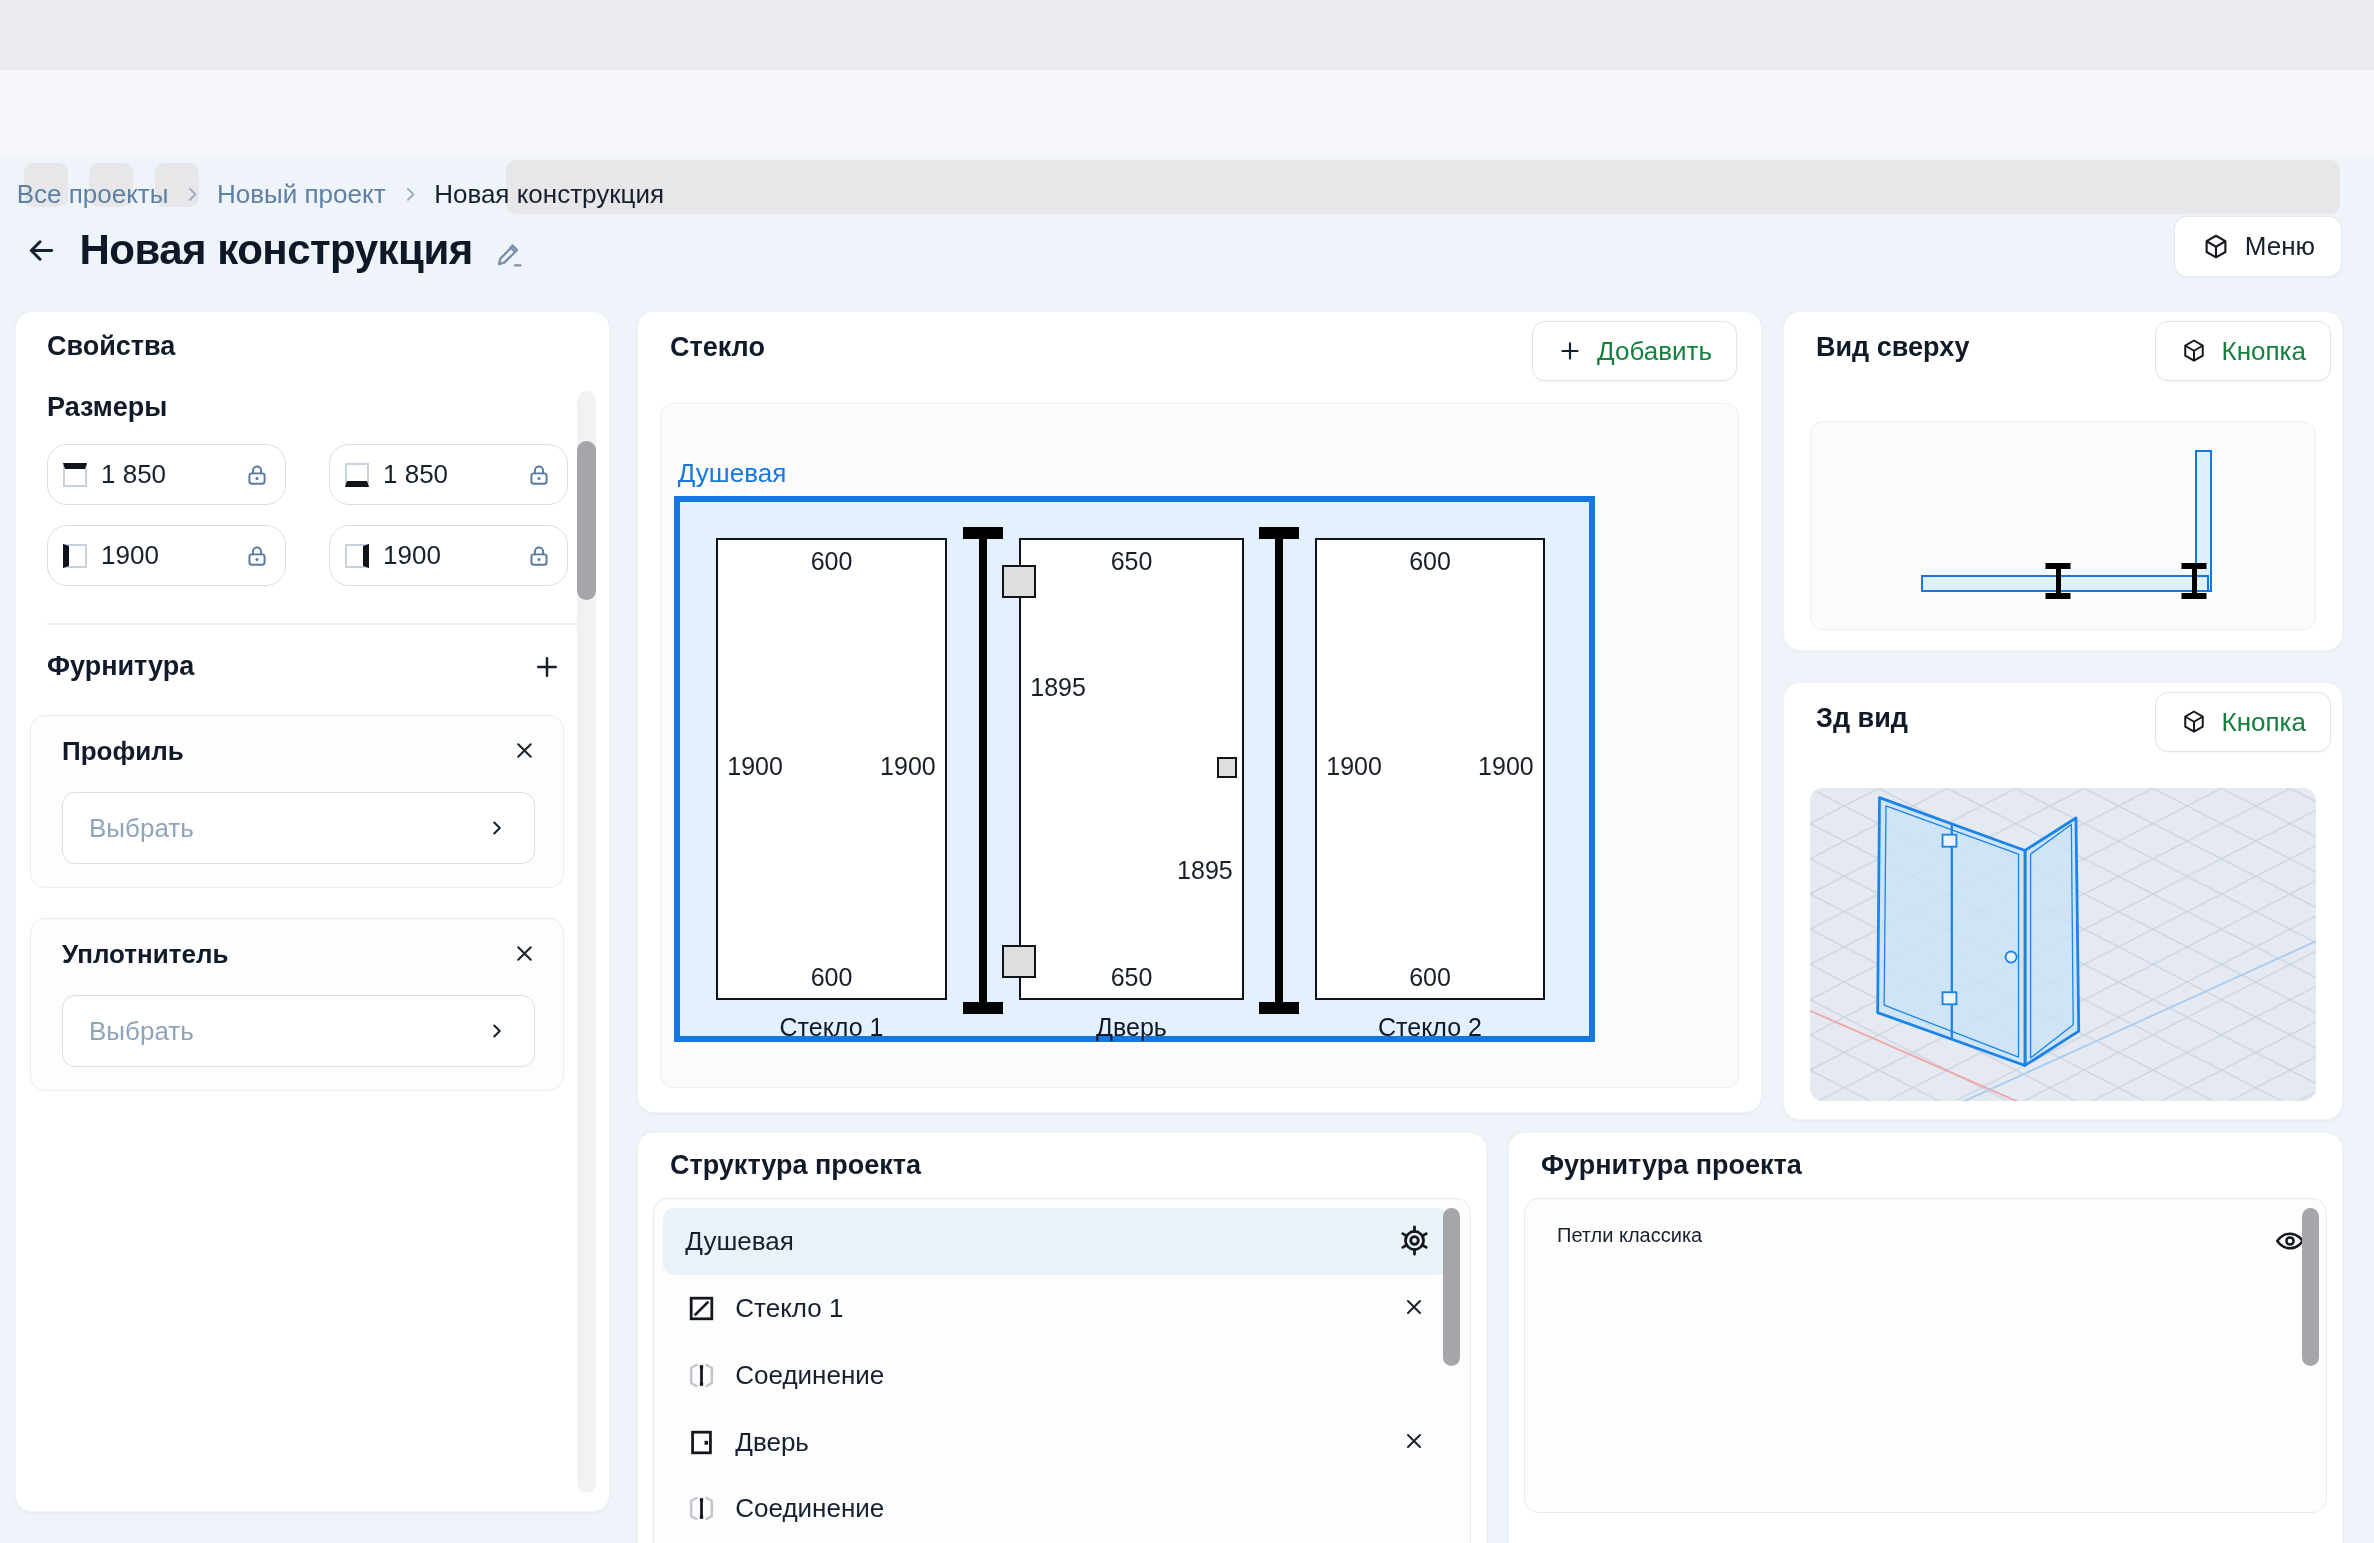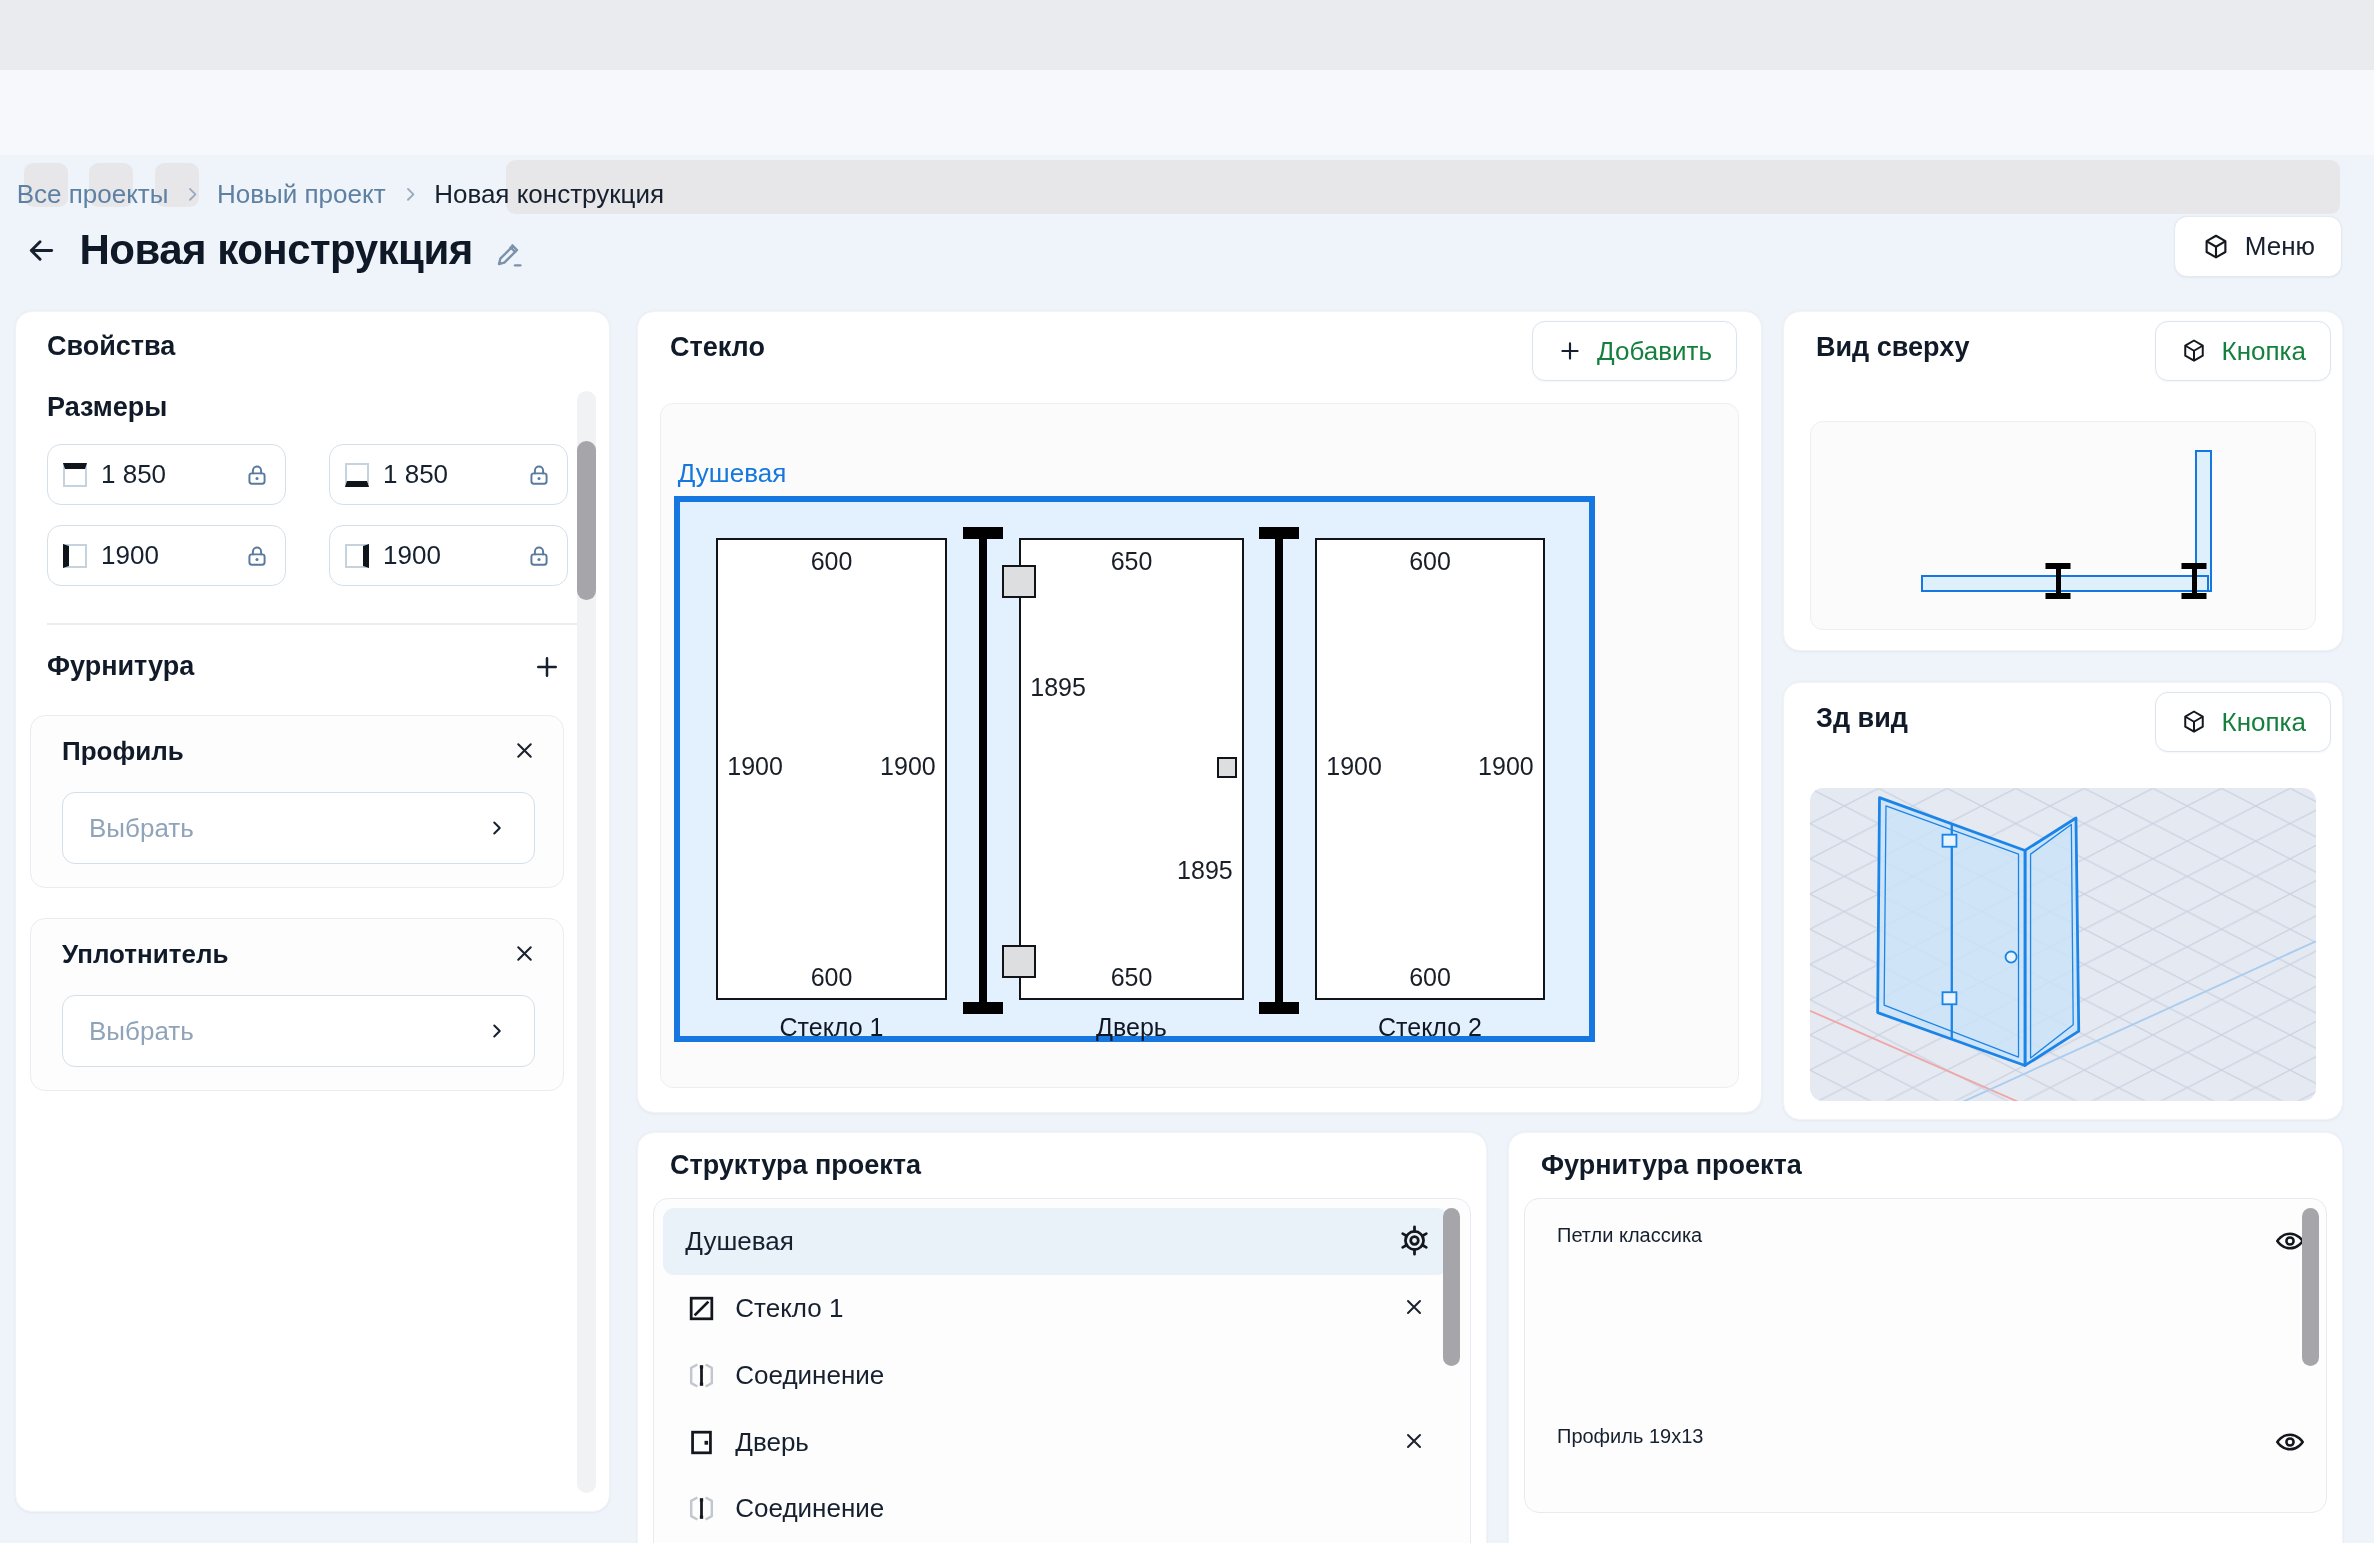--- a/index.html
+++ b/index.html
@@ -21,21 +21,21 @@
   .title-row{position:absolute;left:24px;top:226px;display:flex;align-items:center;gap:20.4px}
   .page-title{font-size:42px;font-weight:700;color:#0E1826;letter-spacing:-0.5px}
   .menu-btn{position:absolute;right:33px;top:216px;height:59px;padding:0 26px;background:#fff;border:1.9px solid #E3EAF2;border-radius:13px;display:flex;align-items:center;gap:14px;font-size:26px;font-weight:500;box-shadow:0 0.9px 1.9px rgba(16,24,40,.05);cursor:pointer}
 
   
   .card{position:absolute;background:#fff;border:0.9px solid #F0F3F7;border-radius:16.7px;box-shadow:0 0.9px 2.8px rgba(15,23,42,.05)}
   .card-title{position:absolute;font-size:27px;font-weight:600;color:#101A28}
   .ghost-btn{position:absolute;height:58px;padding:0 24px;background:#fff;border:1.9px solid #DCE5EF;border-radius:13px;display:flex;align-items:center;gap:14px;font-size:26px;font-weight:500;color:#15803d;box-shadow:0 0.9px 1.9px rgba(16,24,40,.04);cursor:pointer}
 
   
-  .dim-input{position:absolute;width:239px;height:61px;border:1.9px solid #D5DFEA;border-radius:14px;background:#fff;display:flex;align-items:center;padding:16px 15px;gap:14px;box-sizing:border-box}
+  .dim-input{position:absolute;width:239px;height:61px;border:1.9px solid #D5DFEA;border-radius:20px;background:#fff;display:flex;align-items:center;padding:16px 15px;gap:14px;box-sizing:border-box}
   .edge-box{width:24px;height:24px;border:2.3px solid #C7D2DF;box-sizing:border-box;flex:none}
   .edge-top{border-top:6.5px solid #10151C}
   .edge-bottom{border-bottom:6.5px solid #10151C}
   .edge-left{border-left:6.5px solid #10151C}
   .edge-right{border-right:6.5px solid #10151C}
   .dim-value{font-size:26px;color:#16202E;flex:1}
   .lock{color:#587A9E;flex:none}
   .divider{position:absolute;height:1.9px;background:#E9EEF3}
   .sub-card{position:absolute;width:534px;height:173px;background:#FDFDFE;border:1.9px solid #E7EDF3;border-radius:15px;box-sizing:border-box}
   .sub-title{position:absolute;left:31px;top:20.4px;font-size:26px;font-weight:600;color:#101A28}
@@ -425,28 +425,19 @@
         <span class="eye">
             <svg width="32" height="32" viewBox="0 0 24 24" fill="none" stroke="currentColor" stroke-width="1.9">
               <path d="M2.5 12S6 6.5 12 6.5 21.5 12 21.5 12 18 17.5 12 17.5 2.5 12 2.5 12z"></path>
               <circle cx="12" cy="12" r="2.7"></circle>
             </svg>
           </span>
       </div>
 
 
 
-      <div class="row" style="left:0;top:208px;width:803px">
-        <span class="hw-row-label">Профиль 19x13</span>
-        <span class="eye">
-            <svg width="32" height="32" viewBox="0 0 24 24" fill="none" stroke="currentColor" stroke-width="1.9">
-              <path d="M2.5 12S6 6.5 12 6.5 21.5 12 21.5 12 18 17.5 12 17.5 2.5 12 2.5 12z"></path>
-              <circle cx="12" cy="12" r="2.7"></circle>
-            </svg>
-          </span>
-      </div>
 
       <div class="vthumb" style="right:7.4px;top:9.3px;height:158px;width:16.7px"></div>
     </div>
   </div>
 
 </div>
 
 
 </body></html>

